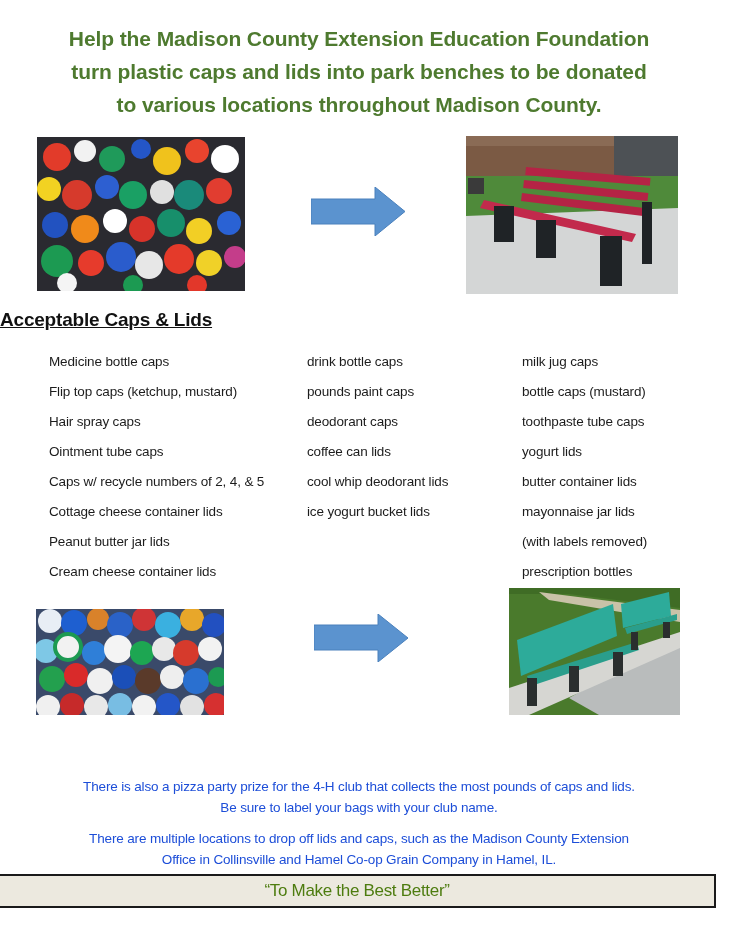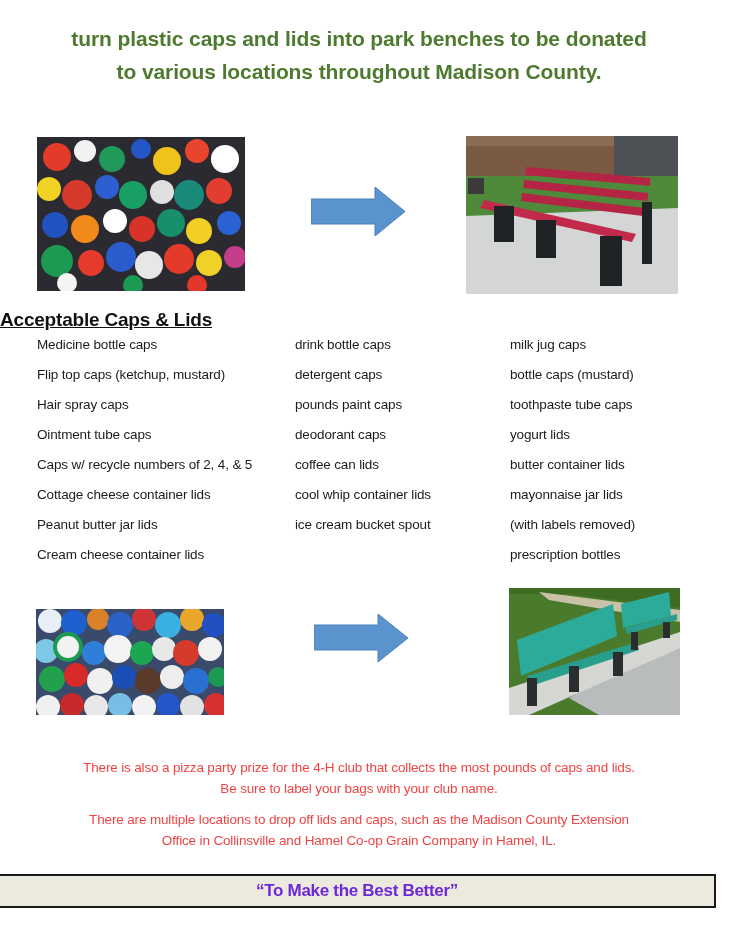--- a/index.html
+++ b/index.html
@@ -18,42 +18,43 @@
 
   .arrow { position: absolute; }
   .arrow svg { display: block; }
 
   .heading {
     position: absolute; left: 0; top: 309px; width: 718px; text-align: left;
     font-size: 19px; font-weight: bold; text-decoration: underline; color: #111;
     letter-spacing: -0.2px;
   }
 
-  .col { position: absolute; top: 330px; }
+  .col { position: absolute; top: 347px; margin-left: 12px; }
   .col .item {
     font-size: 13.5px; line-height: 30px; height: 30px; white-space: nowrap; color: #1c1c1c;
     letter-spacing: -0.15px;
   }
 
   .para {
     position: absolute; left: 0; width: 718px; text-align: center;
-    font-size: 13.5px; line-height: 21px; color: #ef4444; letter-spacing: -0.15px;
+    font-size: 13.5px; line-height: 21px; color: #1d4ed8; letter-spacing: -0.15px; margin-top: 19px;
   }
 
   .footer {
     position: absolute; left: -2px; top: 874px; width: 718px; height: 34px;
     background: #ece9df; border: 2px solid #1a1a1a;
     display: flex; align-items: center; justify-content: center;
   }
-  .footer span { font-size: 17px; font-weight: bold; color: #6d28d9; letter-spacing: -0.3px; }
+  .footer span { font-size: 17px; font-weight: normal; color: #4d7c0f; letter-spacing: -0.3px; }
 </style>
 </head>
 <body>
 
 <div class="title">
+  <span>Help the Madison County Extension Education Foundation</span>
   <span>turn plastic caps and lids into park benches to be donated</span>
   <span>to various locations throughout Madison County.</span>
 </div>
 
 <div class="photo" style="left:37px; top:137px; width:208px; height:154px;">
   <svg viewBox="0 0 208 154" preserveAspectRatio="none">
     <rect width="208" height="154" fill="#2a2a30"></rect>
     <circle cx="20" cy="20" r="14" fill="#e23b2a"></circle>
       <circle cx="48" cy="14" r="11" fill="#f2f2f2"></circle>
     <circle cx="75" cy="22" r="13" fill="#1f9a5a"></circle>
@@ -122,26 +123,25 @@
   <div class="item">Hair spray caps</div>
   <div class="item">Ointment tube caps</div>
   <div class="item">Caps w/ recycle numbers of 2, 4, &amp; 5</div>
   <div class="item">Cottage cheese container lids</div>
   <div class="item">Peanut butter jar lids</div>
   <div class="item">Cream cheese container lids</div>
 </div>
 
 <div class="col" style="left:295px;">
   <div class="item">drink bottle caps</div>
-  <div class="item">detergent caps</div>
   <div class="item">pounds paint caps</div>
   <div class="item">deodorant caps</div>
   <div class="item">coffee can lids</div>
-  <div class="item">cool whip container lids</div>
-  <div class="item">ice cream bucket spout</div>
+  <div class="item">cool whip deodorant lids</div>
+  <div class="item">ice yogurt bucket lids</div>
 </div>
 
 <div class="col" style="left:510px;">
   <div class="item">milk jug caps</div>
   <div class="item">bottle caps (mustard)</div>
   <div class="item">toothpaste tube caps</div>
   <div class="item">yogurt lids</div>
   <div class="item">butter container lids</div>
   <div class="item">mayonnaise jar lids</div>
   <div class="item">(with labels removed)</div>

